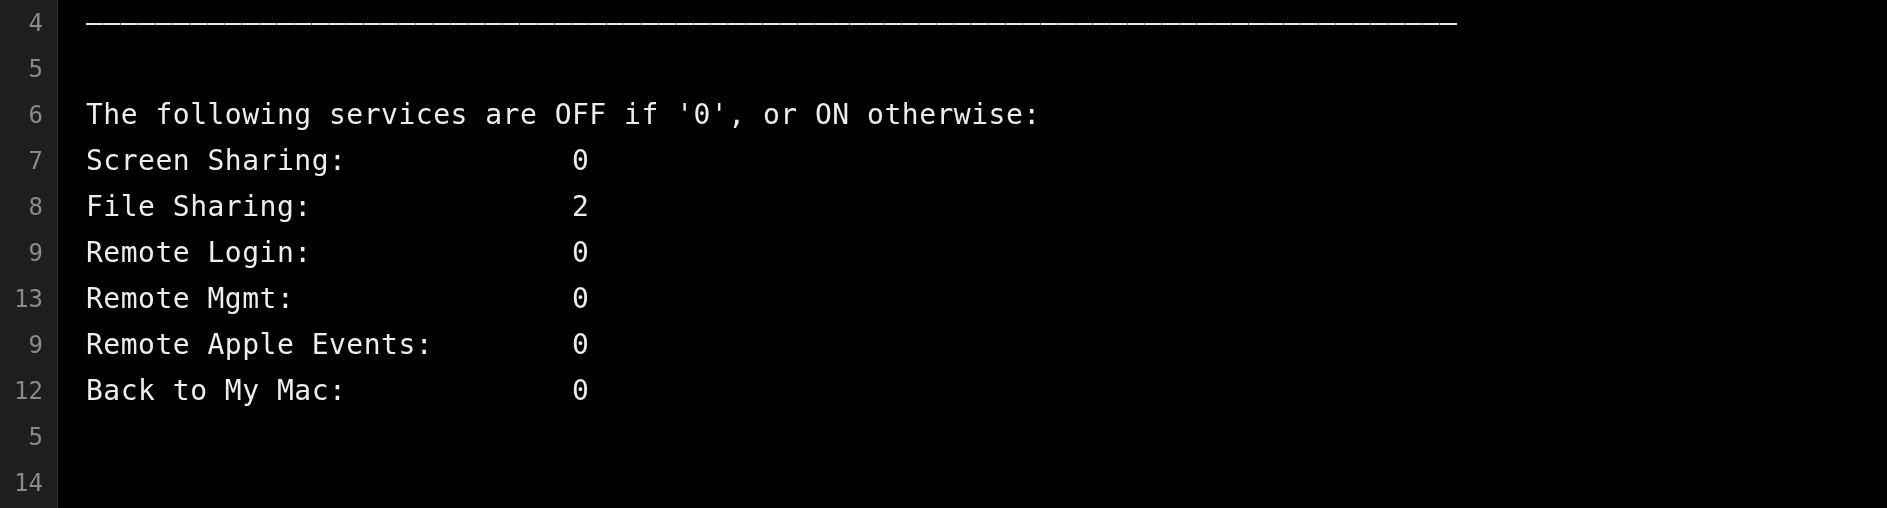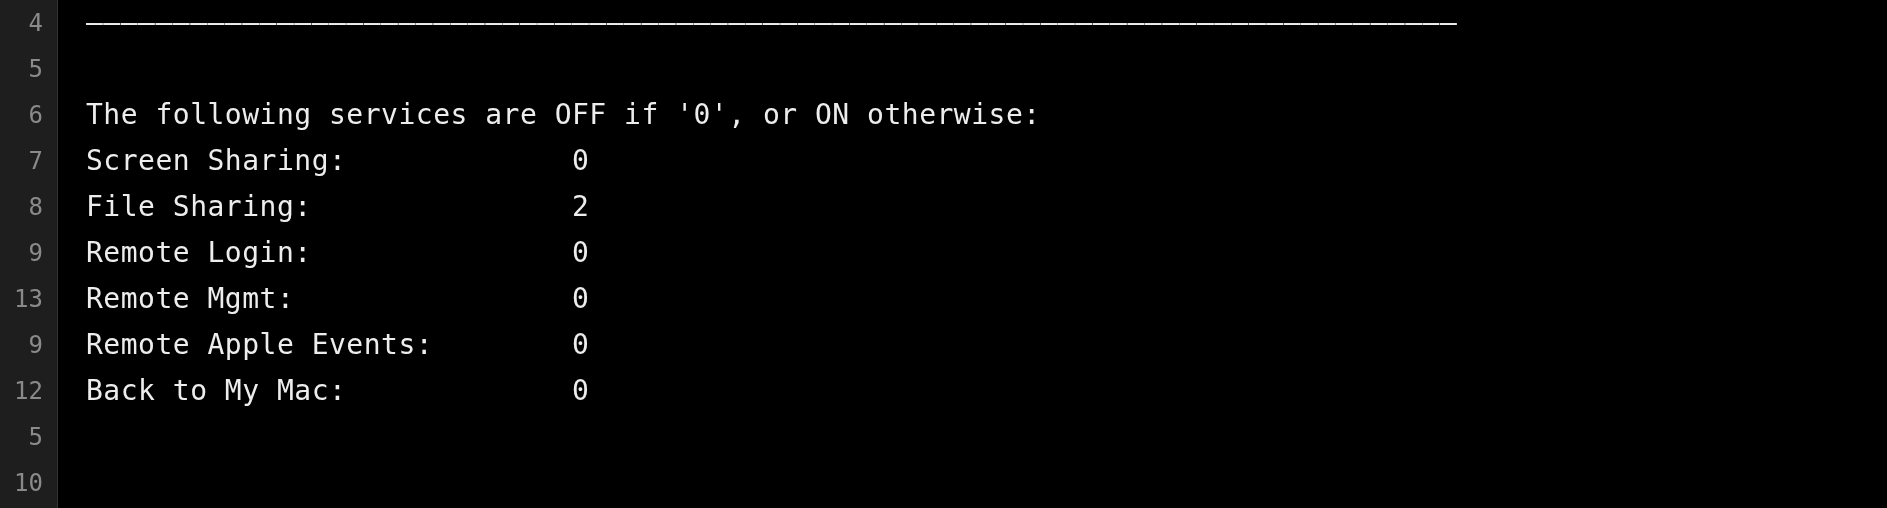--- a/index.html
+++ b/index.html
@@ -52,16 +52,16 @@
       <div class="line">4</div>
       <div class="line">5</div>
       <div class="line">6</div>
       <div class="line">7</div>
       <div class="line">8</div>
       <div class="line">9</div>
       <div class="line">13</div>
       <div class="line">9</div>
       <div class="line">12</div>
       <div class="line">5</div>
-      <div class="line">10</div>
+      <div class="line">14</div>
     </div>
   <div class="code"><div class="line">———————————————————————————————————————————————————————————————————————————————</div><div class="line"></div><div class="line">The following services are OFF if '0', or ON otherwise:</div><div class="line">Screen Sharing:             0</div><div class="line">File Sharing:               2</div><div class="line">Remote Login:               0</div><div class="line">Remote Mgmt:                0</div><div class="line">Remote Apple Events:        0</div><div class="line">Back to My Mac:             0</div><div class="line"></div><div class="line"></div></div>
 </div>
 
 </body></html>

